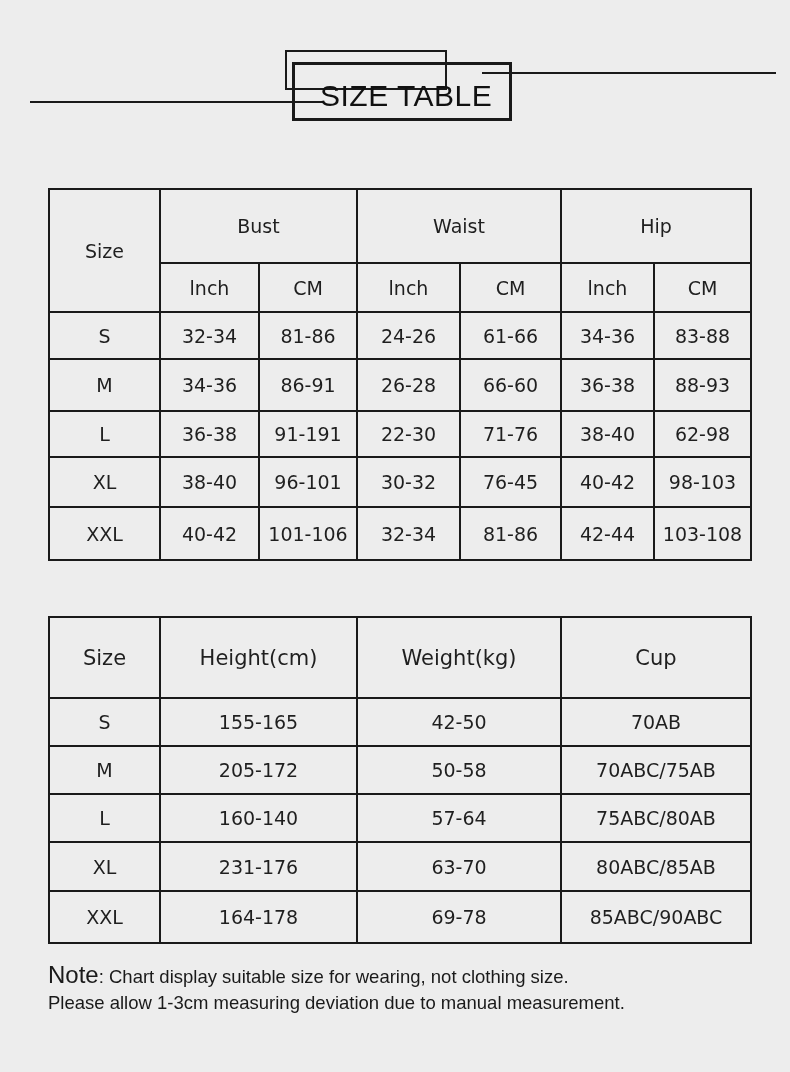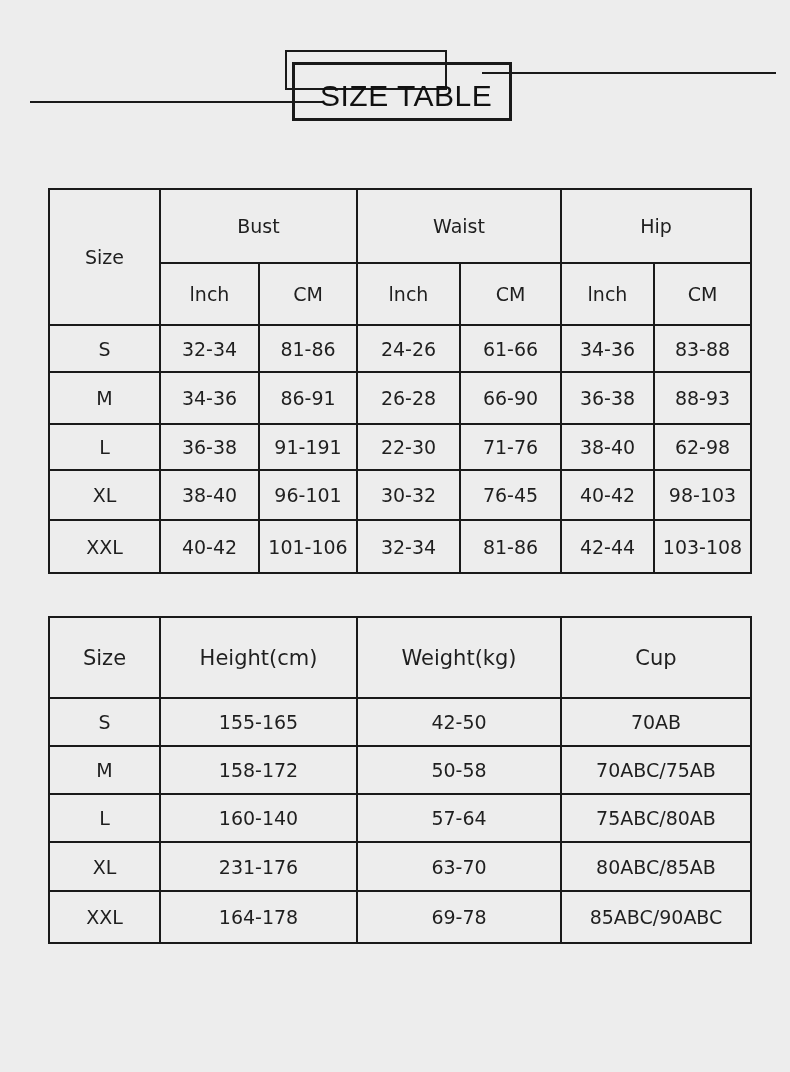--- a/index.html
+++ b/index.html
@@ -40,21 +40,21 @@
       <col style="width:93px">
       <col style="width:97px">
   </colgroup>
   <tbody>
       <tr style="height:74px">
     <th rowspan="2">Size</th>
     <th colspan="2">Bust</th>
     <th colspan="2">Waist</th>
     <th colspan="2">Hip</th>
   </tr>
-  <tr style="height:62px">
+  <tr style="height:49px">
     <th>lnch</th>
     <th>CM</th>
     <th>lnch</th>
     <th>CM</th>
     <th>lnch</th>
     <th>CM</th>
   </tr>
   <tr style="height:47px">
     <td>S</td>
     <td>32-34</td>
@@ -62,21 +62,21 @@
     <td>24-26</td>
     <td>61-66</td>
     <td>34-36</td>
     <td>83-88</td>
   </tr>
   <tr style="height:52px">
     <td>M</td>
     <td>34-36</td>
     <td>86-91</td>
     <td>26-28</td>
-    <td>66-90</td>
+    <td>66-60</td>
     <td>36-38</td>
     <td>88-93</td>
   </tr>
   <tr style="height:46px">
     <td>L</td>
     <td>36-38</td>
     <td>91-191</td>
     <td>22-30</td>
     <td>71-76</td>
     <td>38-40</td>
@@ -118,21 +118,21 @@
     <th>Cup</th>
   </tr>
   <tr style="height:48px">
     <td>S</td>
     <td>155-165</td>
     <td>42-50</td>
     <td>70AB</td>
   </tr>
   <tr style="height:48px">
     <td>M</td>
-    <td>158-172</td>
+    <td>205-172</td>
     <td>50-58</td>
     <td>70ABC/75AB</td>
   </tr>
   <tr style="height:48px">
     <td>L</td>
     <td>160-140</td>
     <td>57-64</td>
     <td>75ABC/80AB</td>
   </tr>
   <tr style="height:49px">
@@ -144,13 +144,15 @@
   <tr style="height:52px">
     <td>XXL</td>
     <td>164-178</td>
     <td>69-78</td>
     <td>85ABC/90ABC</td>
   </tr>
 </tbody>
   </table>
 
 <div class="note">
+  <div><span class="note-label">Note</span><span>: Chart display suitable size for wearing, not clothing size.</span></div>
+  <div>Please allow 1-3cm measuring deviation due to manual measurement.</div>
 </div>
 
 </body></html>

